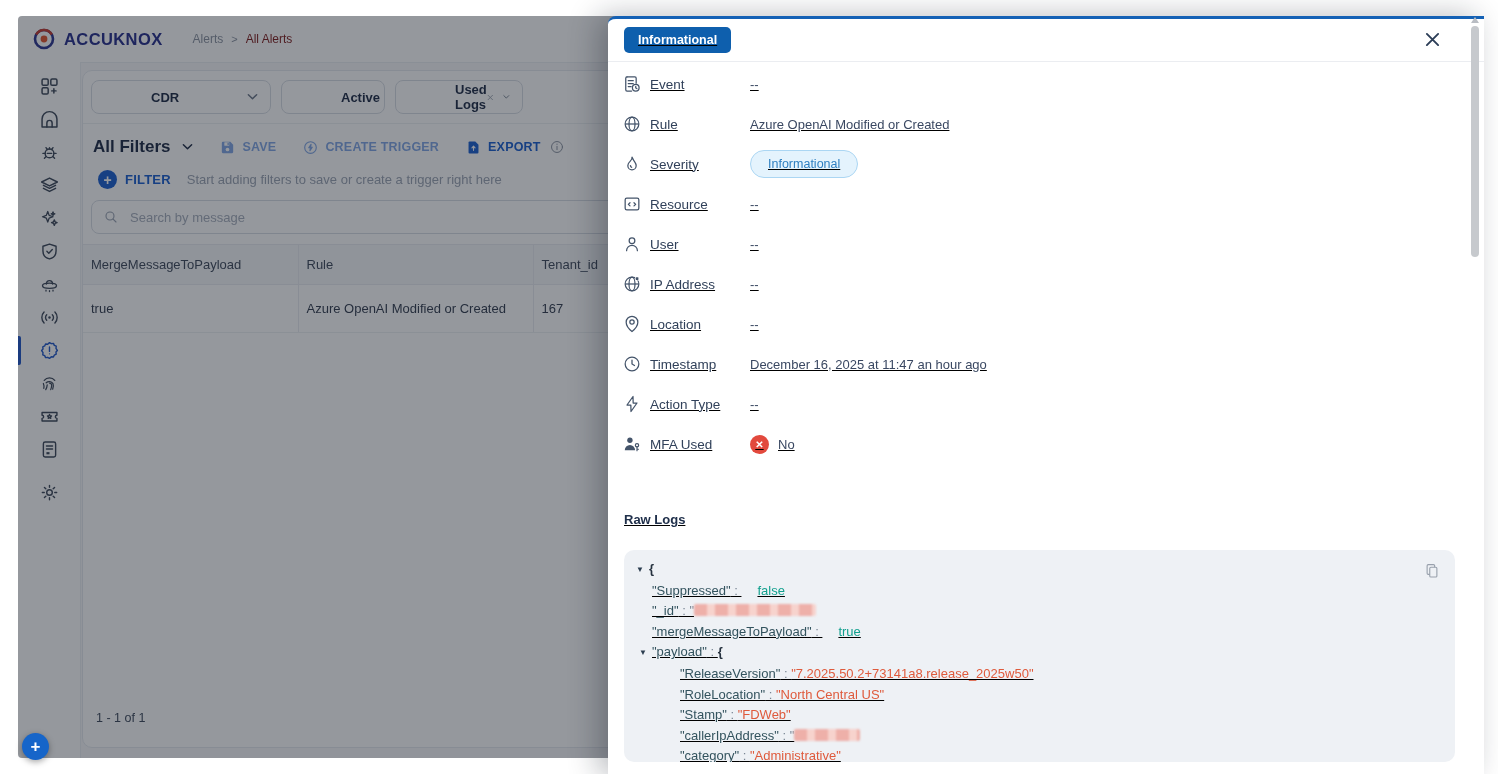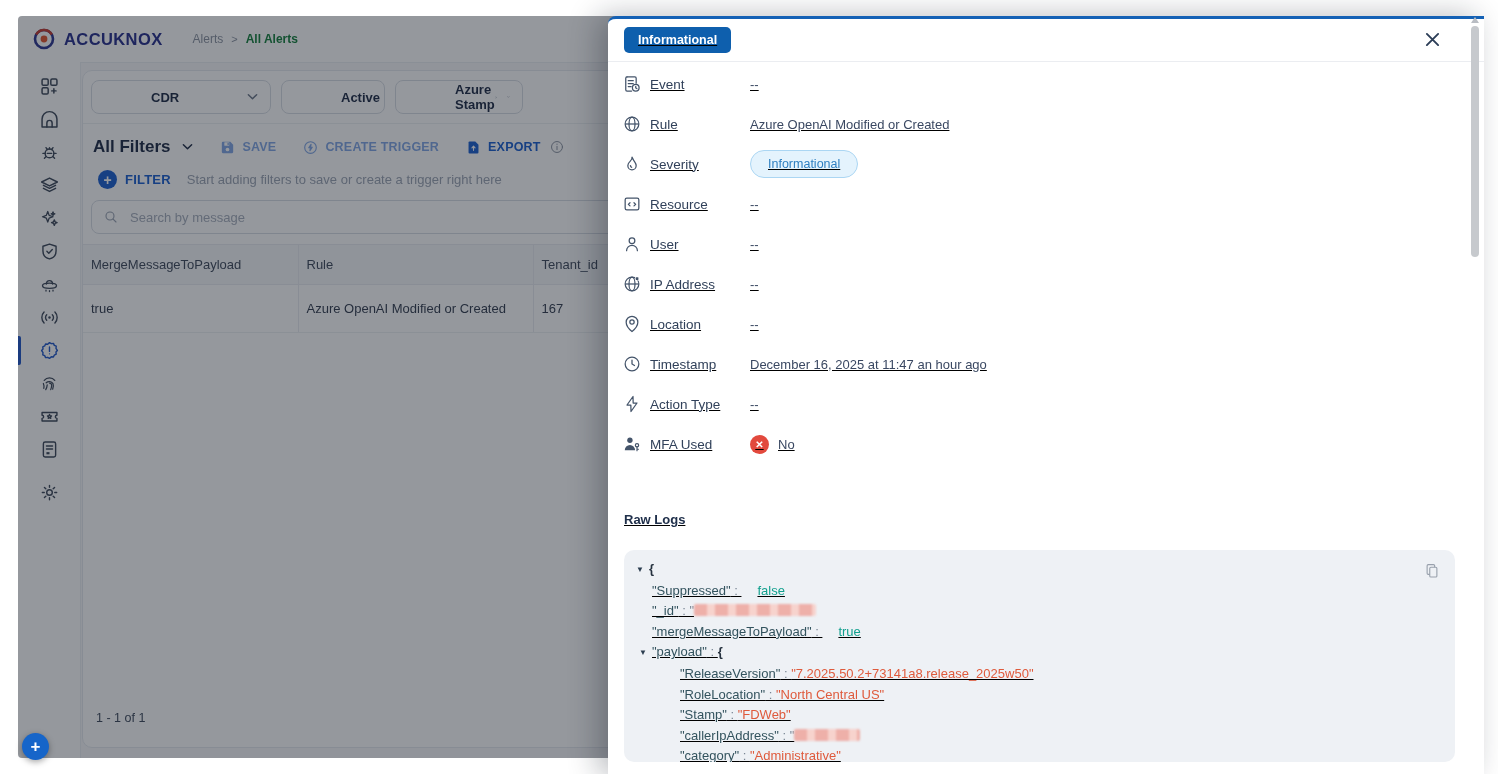--- a/index.html
+++ b/index.html
@@ -10,21 +10,21 @@
 
   
   .app{position:absolute;left:18px;top:16px;width:1466px;height:742px;background:#f7f8fa;border-radius:4px;overflow:hidden;}
   .topbar{position:absolute;left:0;top:0;right:0;height:46px;background:#fff;border-bottom:1px solid #eceef2;
           display:flex;align-items:center;padding-left:14px;}
   .logo-mark{width:24px;height:24px;margin-right:8px;}
   .brand{font-size:16.5px;font-weight:800;letter-spacing:.4px;color:#272f8c;}
   .crumbs{margin-left:30px;display:flex;align-items:center;gap:8px;font-size:12px;}
   .crumb-sec{color:#8b93a1;}
   .crumb-sep{color:#8b93a1;font-size:11px;}
-  .crumb-cur{color:#15803d;font-weight:700;}
+  .crumb-cur{color:#7f1d1d;font-weight:400;}
 
   .side{position:absolute;left:0;top:46px;bottom:0;width:62px;background:#fff;border-right:1px solid #eceef2;padding-top:8px;}
   .side-item{height:33px;display:flex;align-items:center;justify-content:center;position:relative;color:#3d4859;cursor:pointer;}
   .side-item .icon{width:21px;height:21px;}
   .side-item.active{color:#1f57c9;}
   .side-item.active::before{content:"";position:absolute;left:0;top:2px;bottom:2px;width:3px;background:#1f57c9;border-radius:0 2px 2px 0;}
   .side-item.gap{margin-top:10px;}
 
   .card{position:absolute;left:64px;top:54px;width:1388px;height:678px;background:#fff;border:1px solid #e6e9ee;border-radius:10px;box-sizing:border-box;}
   .chips-row{display:flex;gap:10px;padding:9px 8px;border-bottom:1px solid #edf0f3;}
@@ -253,21 +253,21 @@
         </div>
         <div class="chip">
           <span class="lbl">Active</span>
           <span class="icon ">
             <svg viewBox="0 0 12 8" fill="none" stroke="currentColor" stroke-width="1.6" stroke-linecap="round" stroke-linejoin="round">
               <path d="m1.5 1.5 4.5 4.5 4.5-4.5"></path>
             </svg>
           </span>
         </div>
         <div class="chip">
-          <span class="lbl">Azure Stamp</span>
+          <span class="lbl">Used Logs</span>
           <span class="icon clear">
             <svg viewBox="0 0 12 12" fill="none" stroke="currentColor" stroke-width="1.6" stroke-linecap="round">
               <path d="M2 2l8 8M10 2l-8 8"></path>
             </svg>
           </span>
           <span class="icon ">
             <svg viewBox="0 0 12 8" fill="none" stroke="currentColor" stroke-width="1.6" stroke-linecap="round" stroke-linejoin="round">
               <path d="m1.5 1.5 4.5 4.5 4.5-4.5"></path>
             </svg>
           </span>

